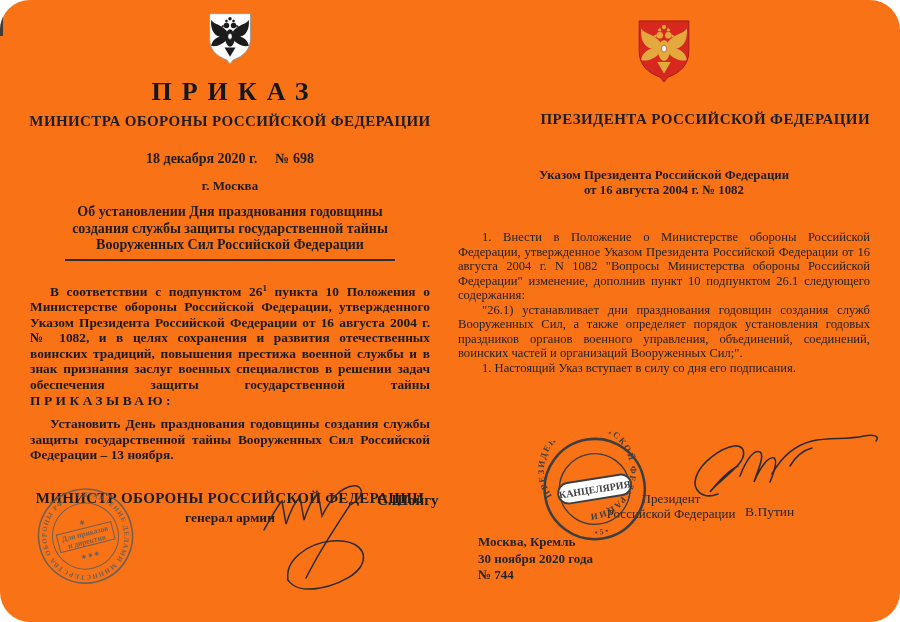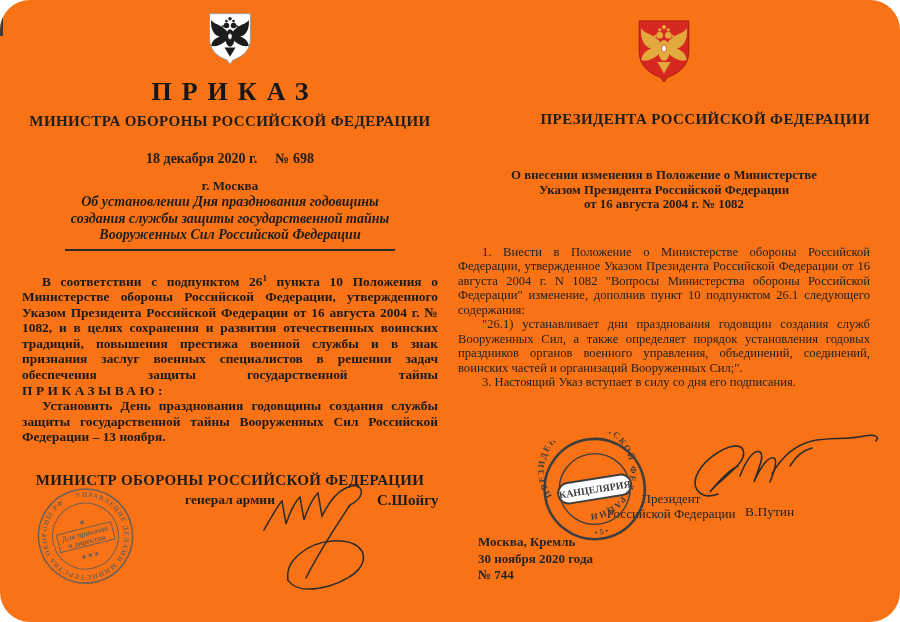--- a/index.html
+++ b/index.html
@@ -18,25 +18,25 @@
   .arms-bw{margin-top:12px;text-align:center;}
   .order-type{
     margin:9px 0 0 0;font-size:26px;font-weight:700;letter-spacing:10px;margin-right:-10px;
     text-align:center;color:#161616;
   }
   .order-issuer{margin-top:6px;font-size:15px;font-weight:700;text-align:center;letter-spacing:.4px;}
   .order-date{margin-top:21px;font-size:14px;font-weight:700;text-align:center;}
   .order-date .num{margin-left:18px;}
   .order-city{margin-top:11px;font-size:13px;font-weight:700;text-align:center;}
   .order-title{
-    width:330px;margin:0 auto 0 auto;font-size:14px;font-weight:700;line-height:16.5px;
-    text-align:center;border-bottom:2px solid #2c2c2c;padding-bottom:5px;font-style:italic;
+    width:330px;margin:10px auto 0 auto;font-size:14px;font-weight:700;line-height:16.5px;
+    text-align:center;border-bottom:2px solid #2c2c2c;padding-bottom:5px;
   }
   .order-body{margin-top:23px;font-size:13.4px;font-weight:700;line-height:15.6px;text-align:justify;color:#1a1a1a;}
-  .order-body p{margin:0;text-indent:20px;}
+  .order-body p{margin:8px;text-indent:20px;}
   .order-body sup{font-size:9px;line-height:0;}
   .prikaz-word{letter-spacing:3.5px;}
   .signer-title{margin-top:27px;font-size:15px;font-weight:700;text-align:center;letter-spacing:.3px;}
   .signer-rank{margin-top:3px;font-size:13.5px;font-weight:700;text-align:center;}
   .order-stamp{position:absolute;left:14px;top:486px;transform:rotate(-14deg);opacity:.88;}
   .shoigu-sig{position:absolute;left:238px;top:478px;}
   .shoigu-name{position:absolute;left:355px;top:492px;font-size:15px;font-weight:700;}
 
   
   .arms-red{margin-top:19px;text-align:center;}
@@ -152,29 +152,28 @@
             <circle cx="32.5" cy="11.5" r="1.7"></circle>
             <circle cx="28" cy="8.5" r="2.2"></circle>
         </g>
         <ellipse cx="28" cy="31" rx="2.6" ry="3.6" fill="#fff" stroke="#b03a2e" stroke-width="0.7"></ellipse>
       </svg>
     </div>
 
     <div class="decree-issuer">ПРЕЗИДЕНТА РОССИЙСКОЙ ФЕДЕРАЦИИ</div>
 
     <div class="decree-title">
-      <div>О внесении изменения в Положение о Министерстве</div>
       <div>Указом Президента Российской Федерации</div>
       <div>от 16 августа 2004 г. № 1082</div>
     </div>
 
     <div class="decree-body">
       <p>1. Внести в Положение о Министерстве обороны Российской Федерации, утвержденное Указом Президента Российской Федерации от 16 августа 2004 г. N 1082 "Вопросы Министерства обороны Российской Федерации" изменение, дополнив пункт 10 подпунктом 26.1 следующего содержания:</p>
       <p>"26.1) устанавливает дни празднования годовщин создания служб Вооруженных Сил, а также определяет порядок установления годовых праздников органов военного управления, объединений, соединений, воинских частей и организаций Вооруженных Сил;".</p>
-      <p>3. Настоящий Указ вступает в силу со дня его подписания.</p>
+      <p>1. Настоящий Указ вступает в силу со дня его подписания.</p>
     </div>
 
     <div class="decree-stamp">
       <svg width="108" height="108" viewBox="0 0 110 110">
         <defs>
             <path id="ringR" d="M11,55 a44,44 0 1,1 0.05,0.1"></path>
           </defs>
         <g fill="none" stroke="#3e3e3e">
           <circle cx="55" cy="55" r="51" stroke-width="2.6"></circle>
           <circle cx="55" cy="55" r="36" stroke-width="1.4"></circle>

